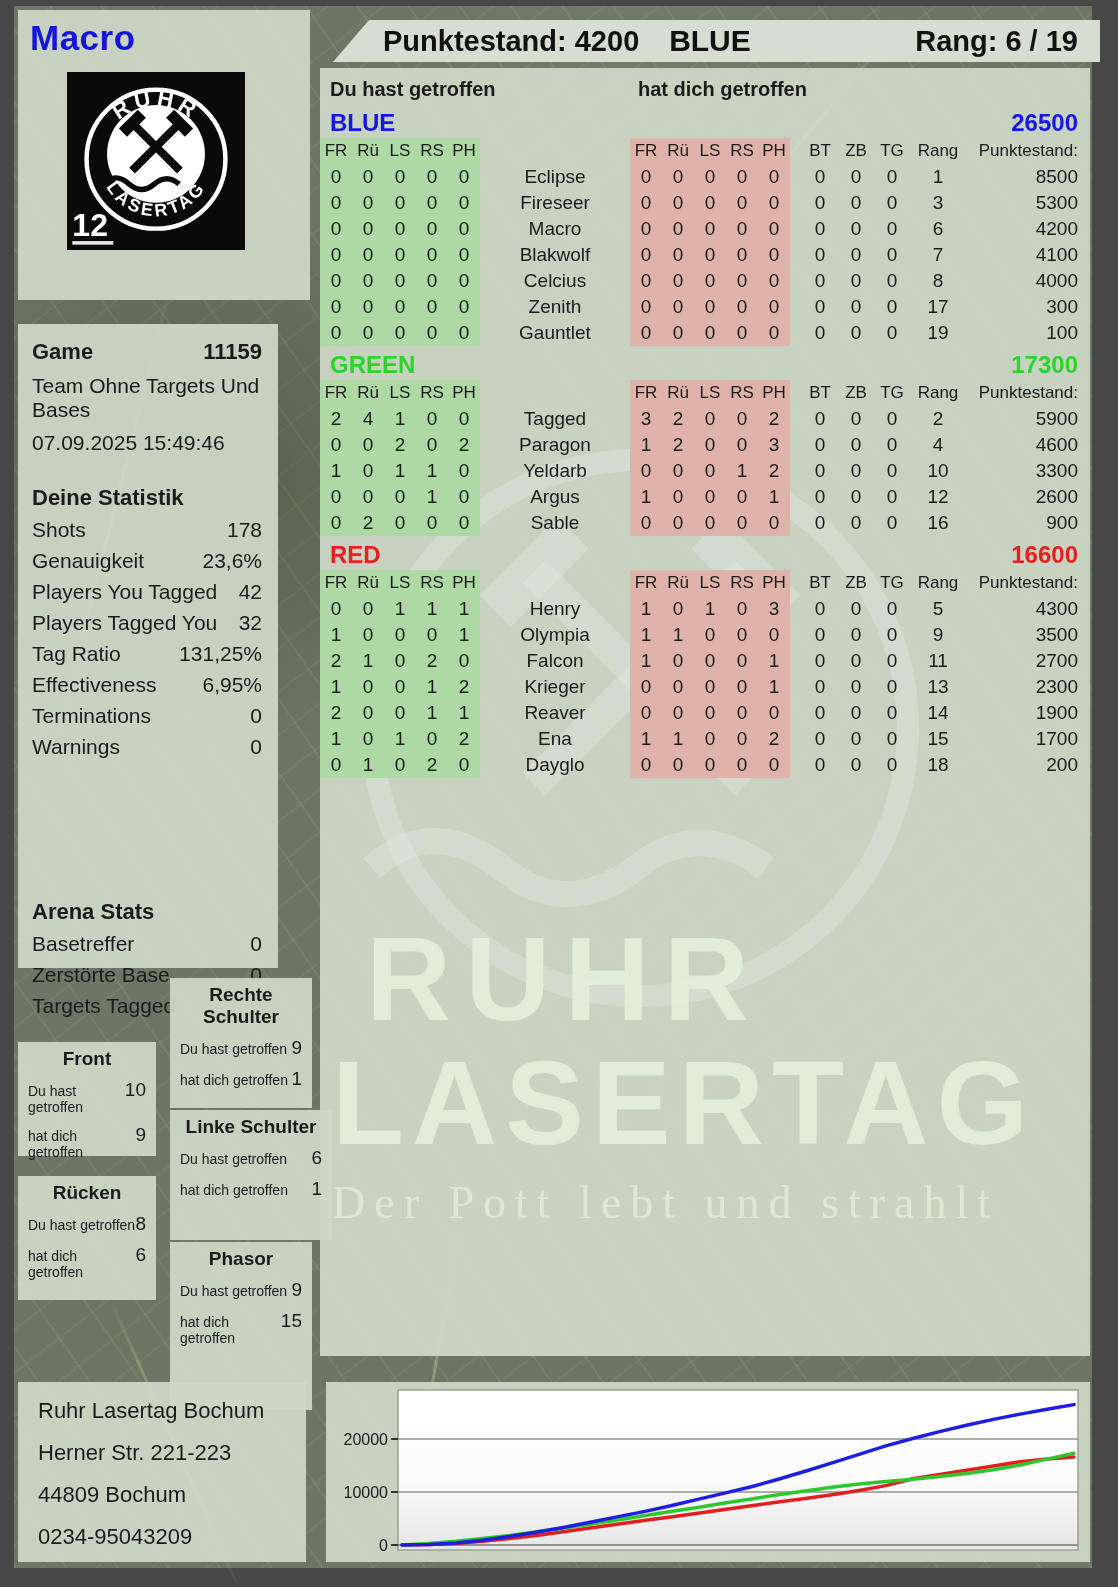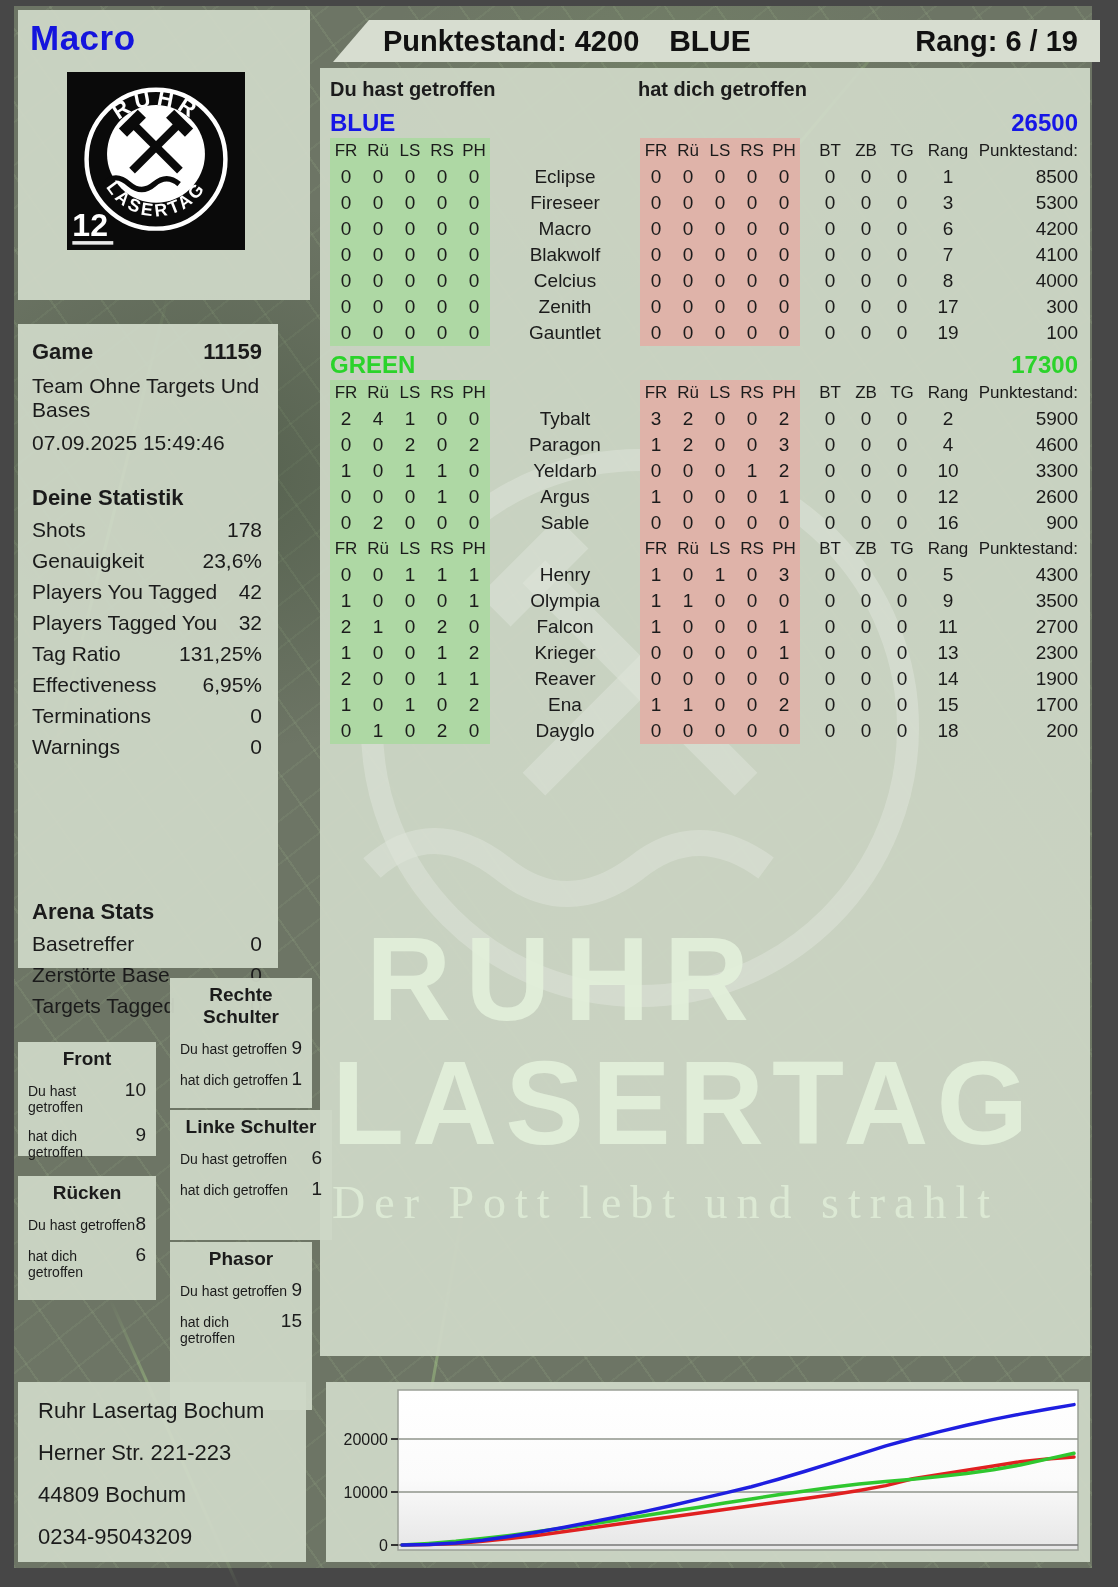--- a/index.html
+++ b/index.html
@@ -34,21 +34,21 @@
   .wm-1{left:46px;top:852px;font-size:118px;}
   .wm-2{left:12px;top:976px;font-size:118px;letter-spacing:8px;}
   .wm-tag{position:absolute;left:12px;top:1108px;font-family:"Liberation Serif",serif;
     font-size:46px;letter-spacing:9px;color:rgba(226,240,218,0.78);}
   .sec-headers{position:relative;height:36px;z-index:2;}
   .sec-you{position:absolute;left:10px;top:10px;font-weight:bold;font-size:20px;}
   .sec-them{position:absolute;left:318px;top:10px;font-weight:bold;font-size:20px;}
   .teams{position:relative;z-index:2;}
   .team-header{display:flex;justify-content:space-between;align-items:center;height:30px;
     padding:0 12px 0 10px;margin-top:4px;font-weight:bold;font-size:24px;}
-  .trow{display:grid;height:26px;align-items:center;padding-left:10px;font-size:19px;
+  .trow{display:grid;height:26px;align-items:center;font-size:19px;
     grid-template-columns:32px 32px 32px 32px 32px 150px 32px 32px 32px 32px 32px 12px 36px 36px 36px 56px 1fr;}
   .trow .c{text-align:center;height:26px;line-height:26px;}
   .trow .g{background:#aed8a4;}
   .trow .r{background:#dfb3a9;}
   .trow .hcell{font-size:17px;}
   .trow .name{text-align:center;}
   .trow .pkt{text-align:right;padding-right:12px;}
   .trow .rang{text-align:center;}
   
   .panel-stats{left:18px;top:324px;width:260px;height:644px;padding:0;}
@@ -331,21 +331,21 @@
             <span class="c hcell">TG</span>
             <span class="c hcell rang">Rang</span>
             <span class="c hcell pkt">Punktestand:</span>
           </div>
           <div class="trow">
             <span class="c g">2</span>
             <span class="c g">4</span>
             <span class="c g">1</span>
             <span class="c g">0</span>
             <span class="c g">0</span>
-            <span class="c name">Tybalt</span>
+            <span class="c name">Tagged</span>
             <span class="c r">3</span>
             <span class="c r">2</span>
             <span class="c r">0</span>
             <span class="c r">0</span>
             <span class="c r">2</span>
             <span class="c"></span>
             <span class="c">0</span>
             <span class="c">0</span>
             <span class="c">0</span>
             <span class="c rang">2</span>
@@ -422,20 +422,24 @@
             <span class="c r">0</span>
             <span class="c"></span>
             <span class="c">0</span>
             <span class="c">0</span>
             <span class="c">0</span>
             <span class="c rang">16</span>
             <span class="c pkt">900</span>
           </div>
         </div>
         <div class="team">
+          <div class="team-header">
+            <span class="team-name" style="color: rgb(230, 32, 32);">RED</span>
+            <span class="team-total" style="color: rgb(230, 32, 32);">16600</span>
+          </div>
           <div class="trow">
             <span class="c g hcell">FR</span>
             <span class="c g hcell">Rü</span>
             <span class="c g hcell">LS</span>
             <span class="c g hcell">RS</span>
             <span class="c g hcell">PH</span>
             <span class="c name"></span>
             <span class="c r hcell">FR</span>
             <span class="c r hcell">Rü</span>
             <span class="c r hcell">LS</span>

